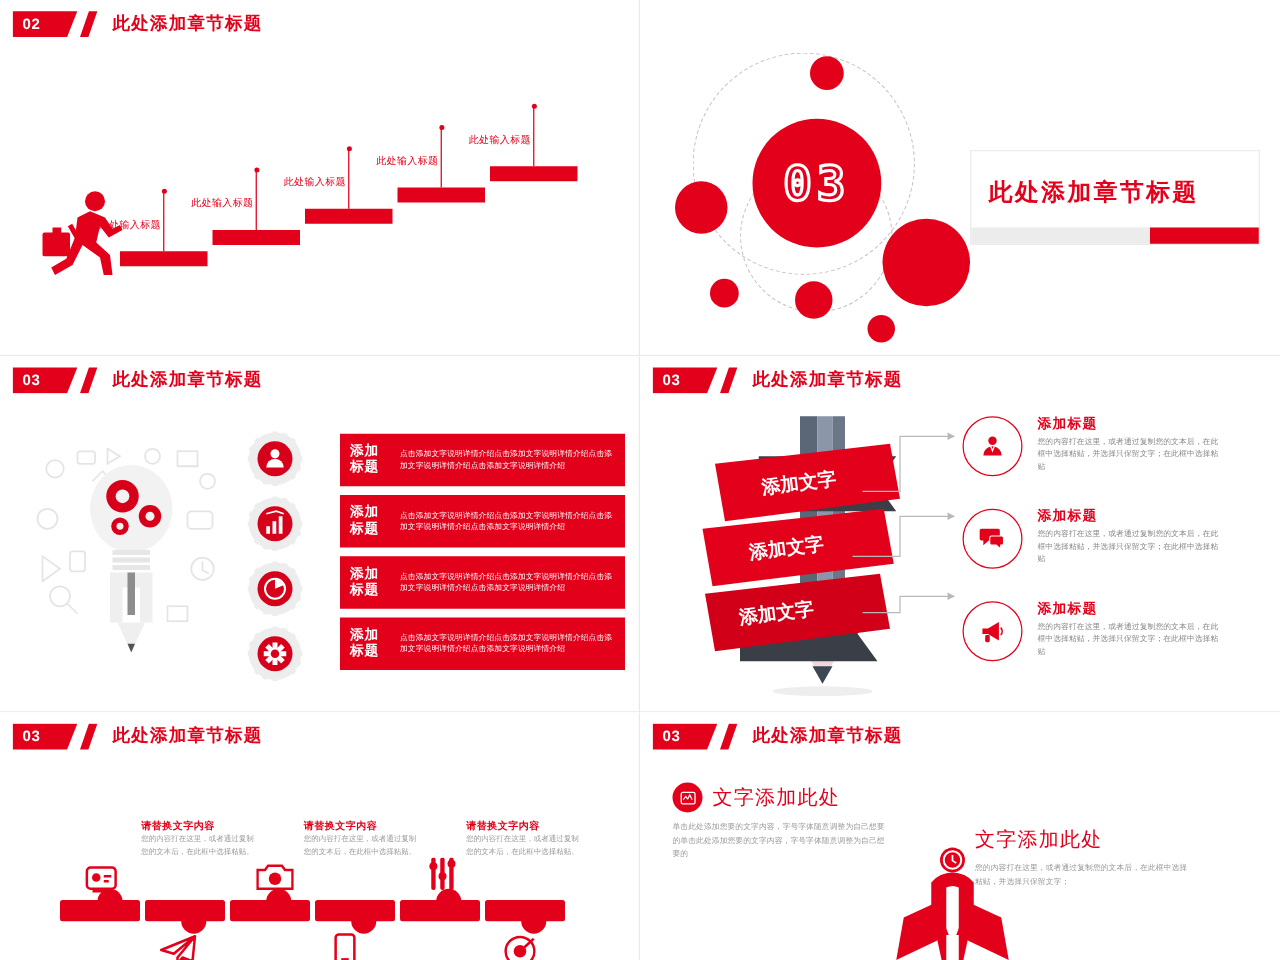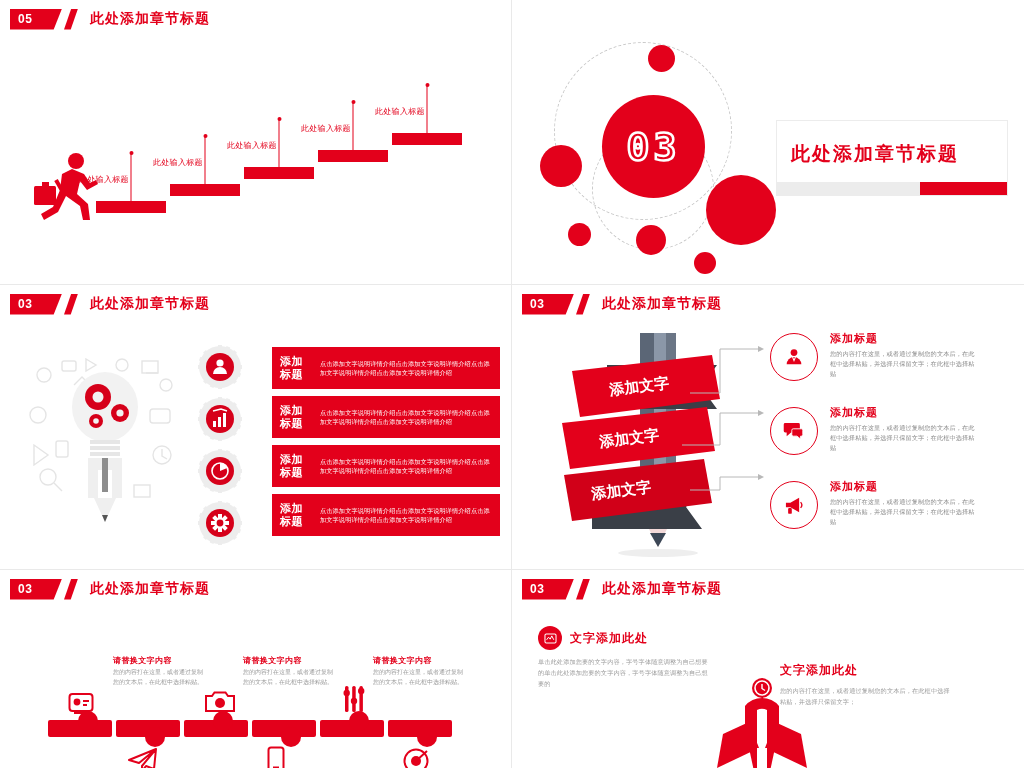--- a/index.html
+++ b/index.html
@@ -83,34 +83,34 @@
   .tl-txt{position:absolute;width:92px;}
   .tl-txt .tt{color:#E3001B;font-size:8px;font-weight:bold;letter-spacing:.4px;margin-bottom:2px;}
   .tl-txt .td{color:#9a9a9a;font-size:6px;line-height:9.5px;}
 
   
   .rk-art{position:absolute;left:175px;top:78px;width:150px;height:130px;}
   .blk{position:absolute;}
   .blk .hd{display:flex;align-items:center;margin-bottom:6px;}
   .blk .hd .cc{width:24px;height:24px;border-radius:50%;background:#E3001B;
     display:flex;align-items:center;justify-content:center;margin-right:8px;flex:0 0 24px;}
-  .blk .hd .ht{color:#E3001B;font-size:12px;font-weight:bold;letter-spacing:1px;}
+  .blk .hd .ht{color:#E3001B;font-size:16px;font-weight:normal;letter-spacing:1px;}
   .blk .bd{color:#9a9a9a;font-size:6.2px;line-height:11px;letter-spacing:.1px;}
 </style>
 </head>
 <body>
 
 <div class="deck">
 
   <div class="slide">
     <div class="sep-v"></div>
     <div class="sep-h"></div>
 
     <div class="hdr">
-      <div class="hdr-badge">05</div>
+      <div class="hdr-badge">02</div>
       <div class="hdr-slash"></div>
       <div class="hdr-title">此处添加章节标题</div>
     </div>
 
     <div class="steps">
 
       <svg class="runner" viewBox="0 0 72 74">
         <circle cx="44" cy="11" r="8" fill="#E3001B"></circle>
         <path d="M40 19 L52 24 L58 33 L64 30 L66 34 L55 40 L48 31 L45 44 L56 54 L58 70 L51 70 L48 56 L34 46 L26 62 L12 70 L9 64 L21 57 L28 40 L30 24 Z" fill="#E3001B"></path>
         <rect x="2" y="36" width="22" height="19" rx="1.5" fill="#E3001B"></rect>

